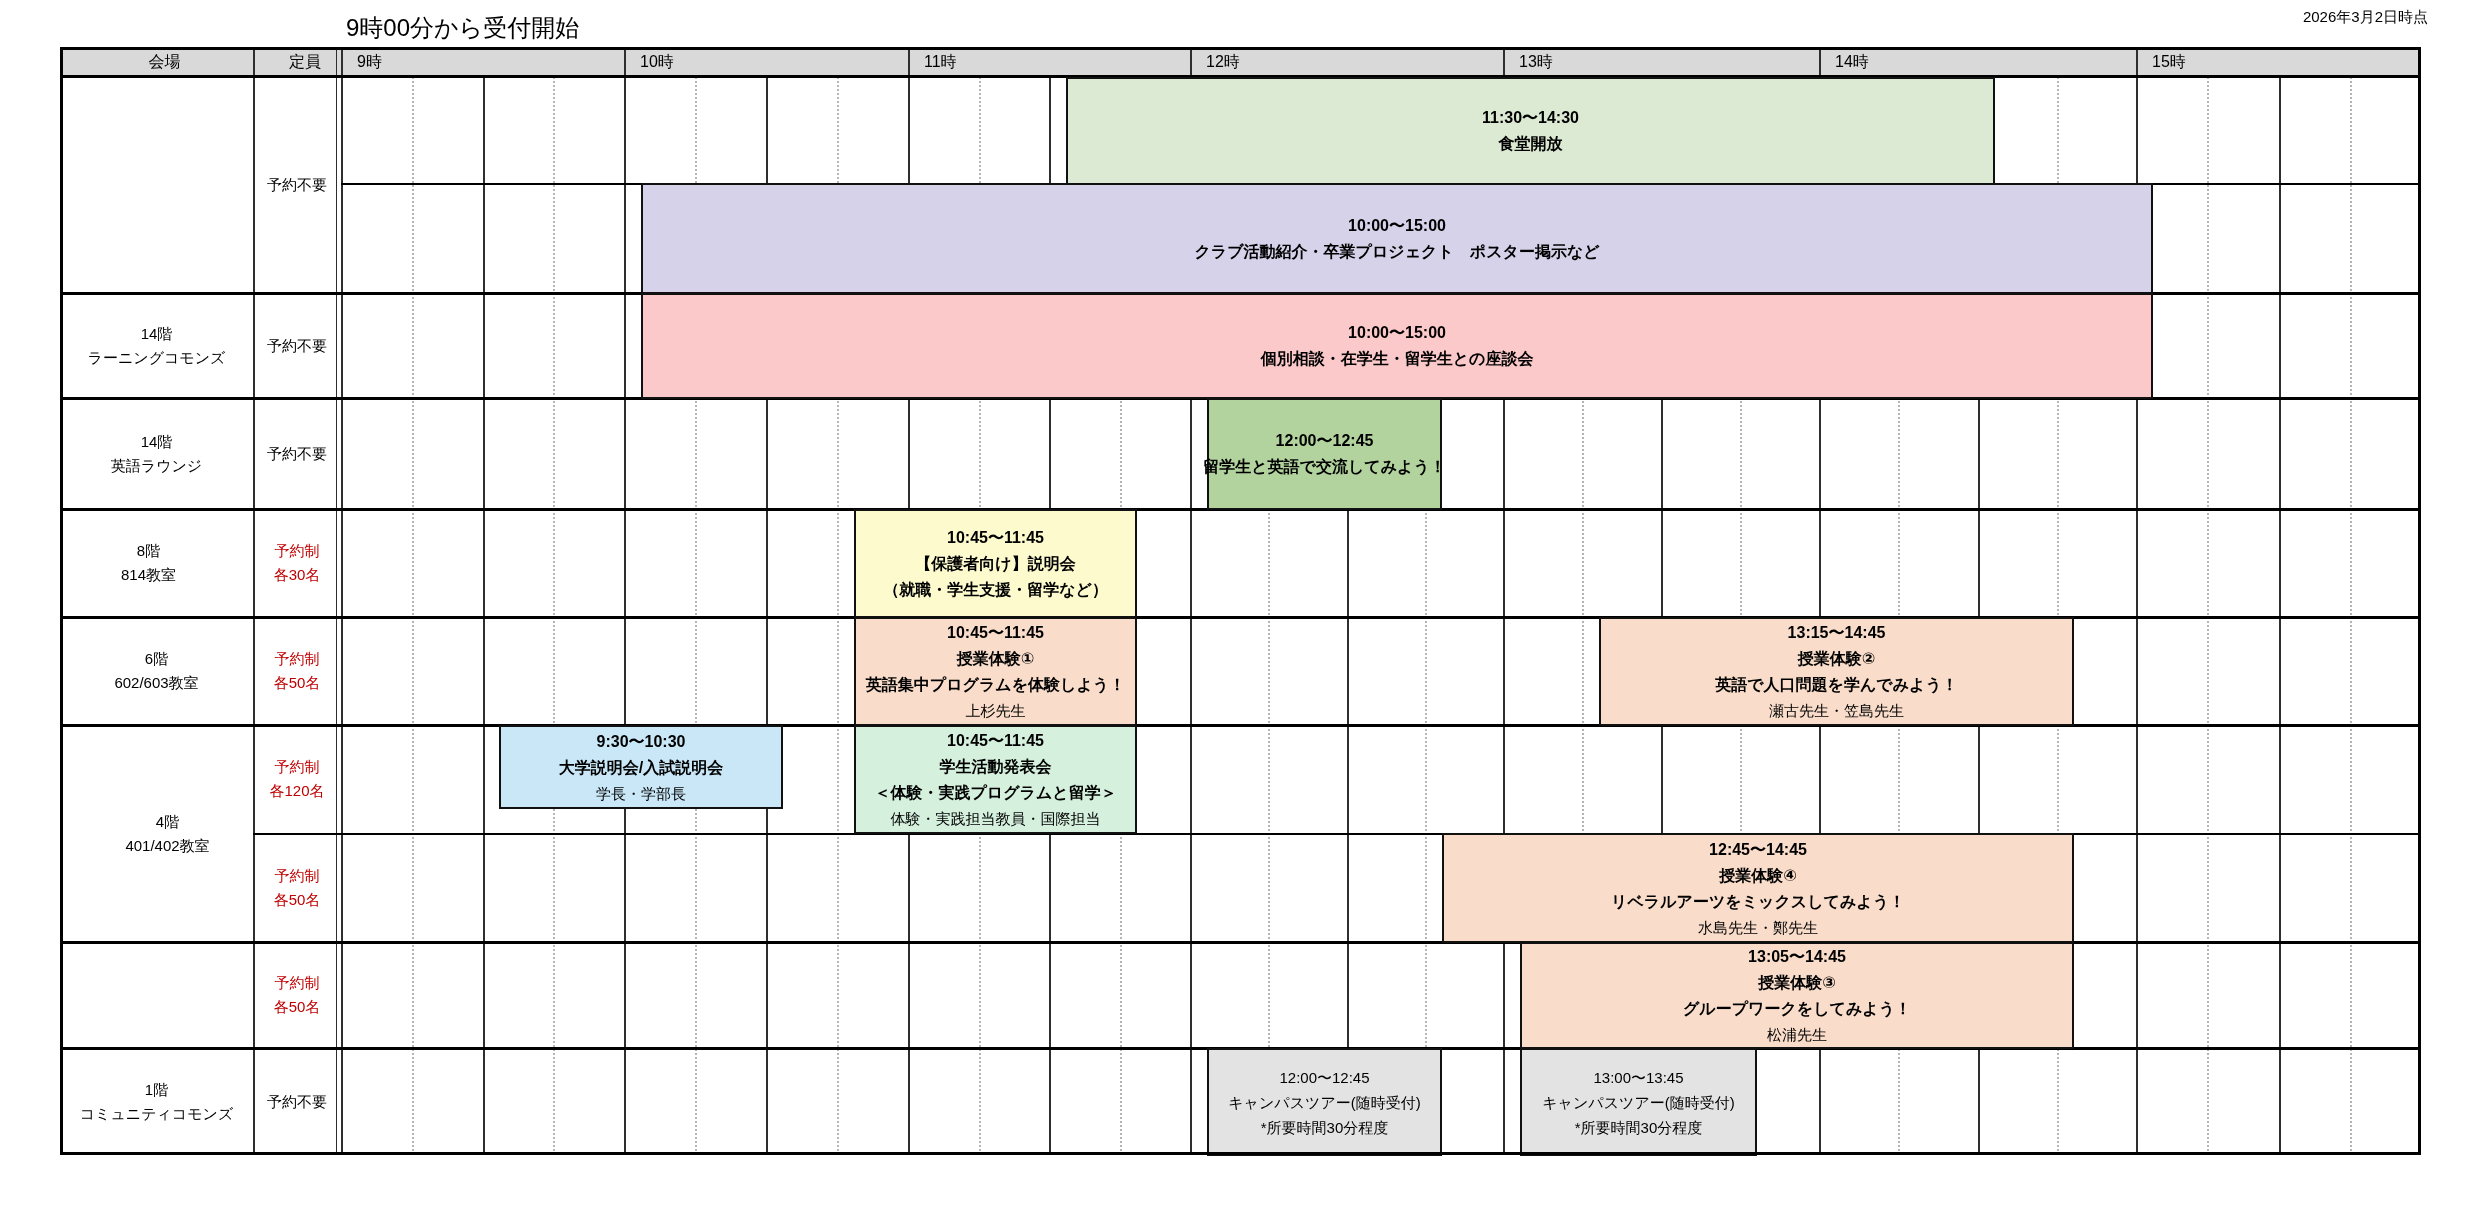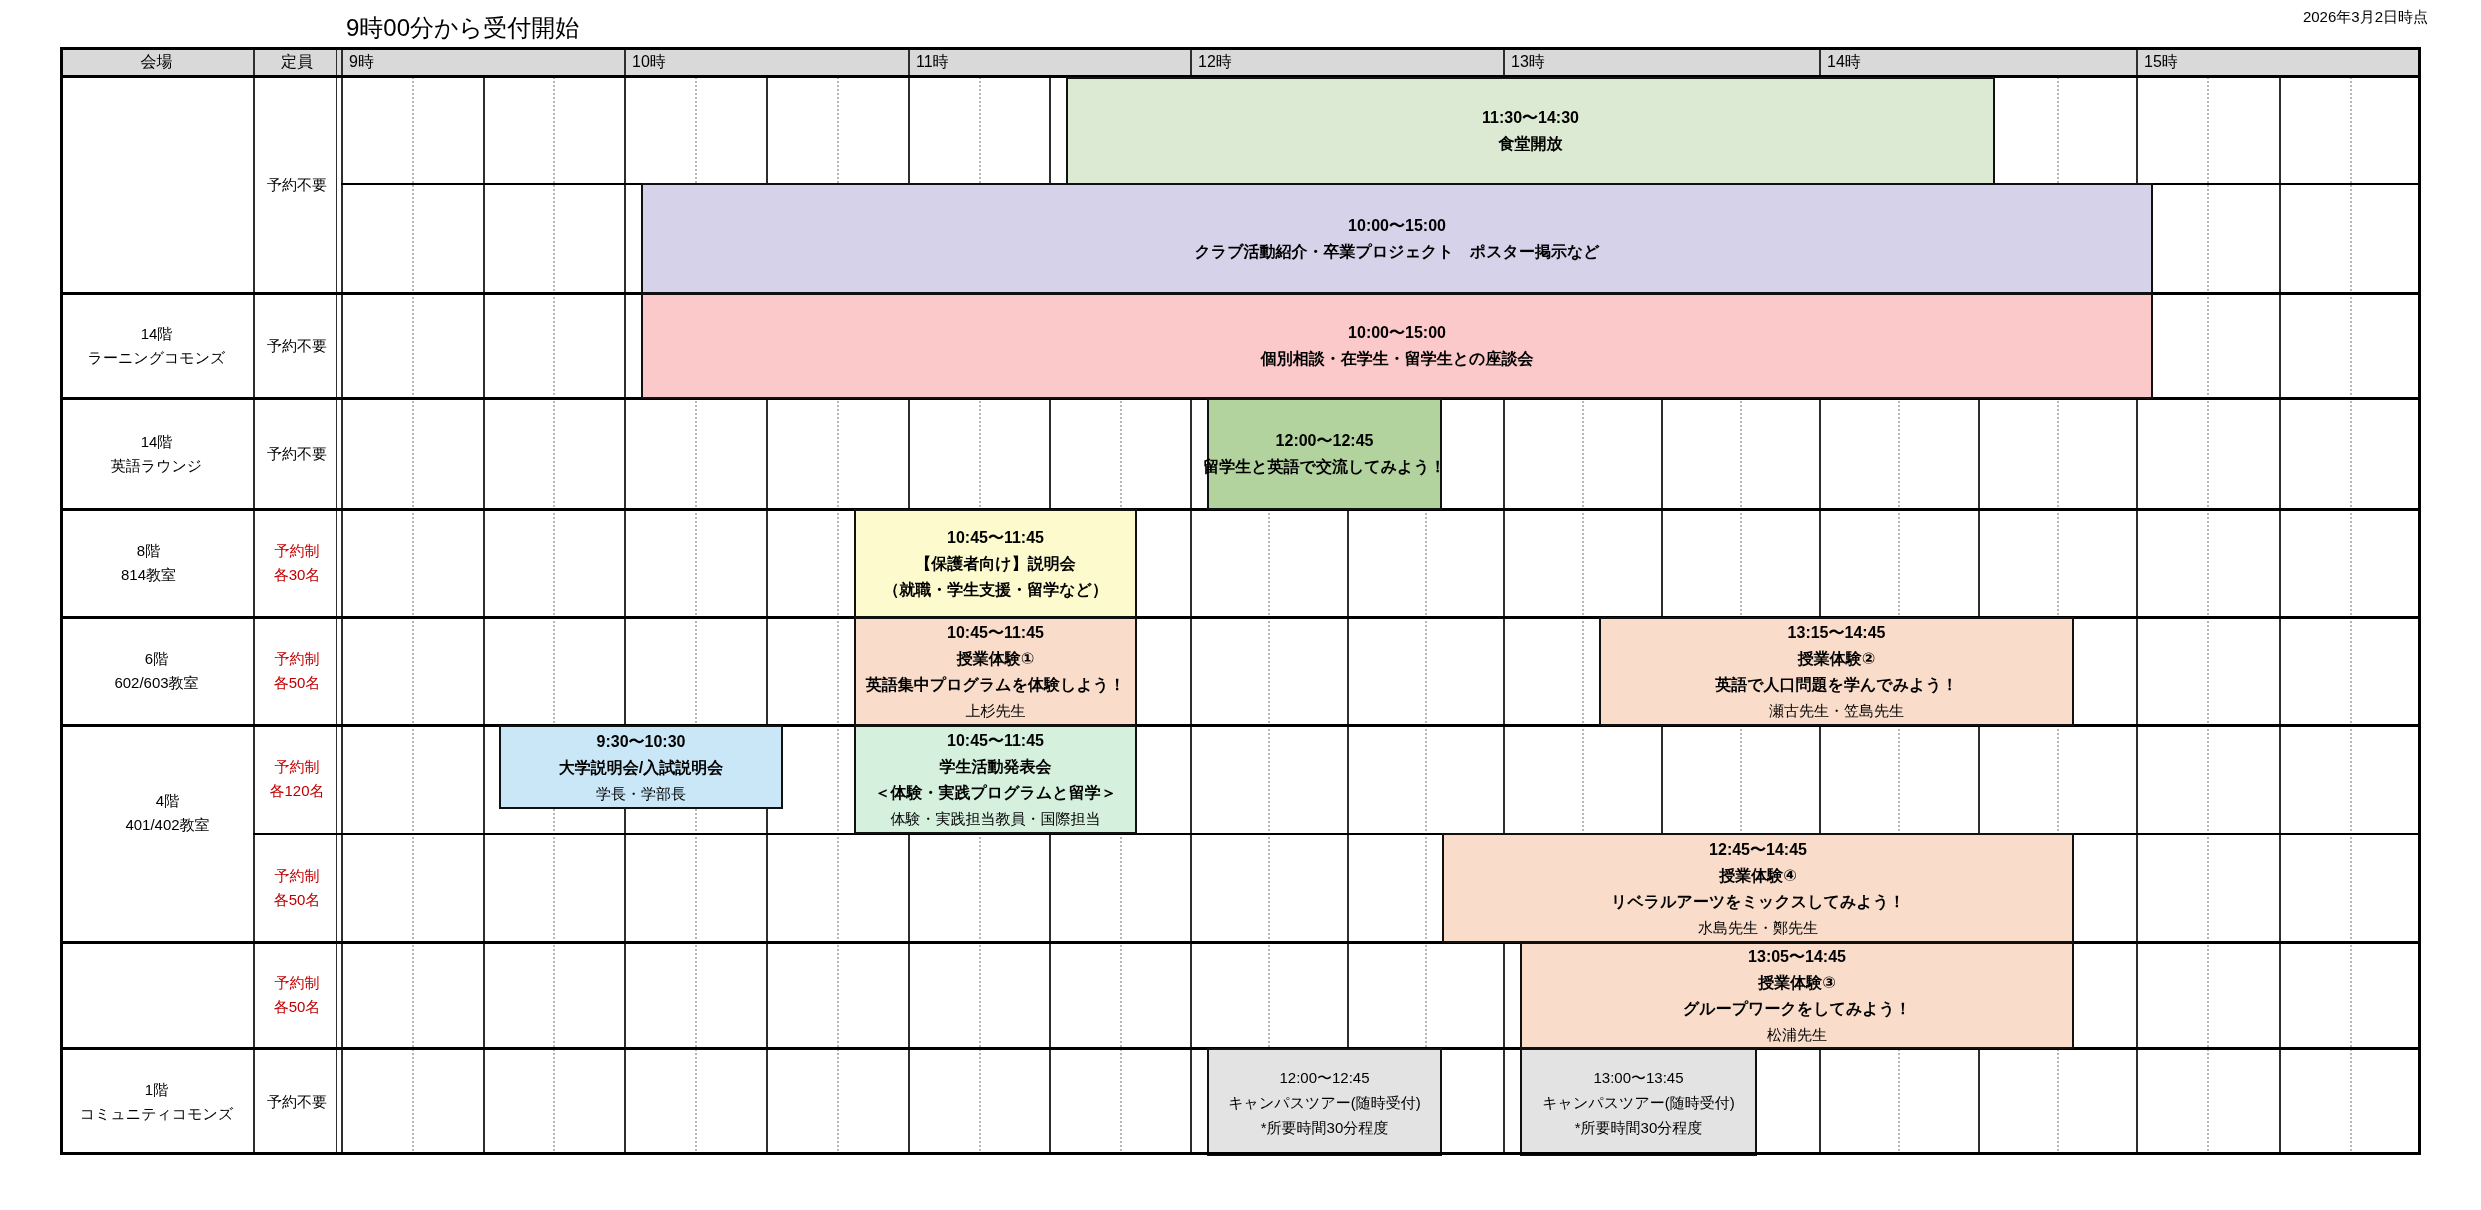--- a/index.html
+++ b/index.html
@@ -5,21 +5,21 @@
   html,body{margin:0;padding:0;background:#fff;}
   body{width:2481px;height:1210px;overflow:hidden;
        font-family:"Liberation Sans","DejaVu Sans",sans-serif;color:#000;}
   #stage{position:absolute;left:0;top:0;width:2481px;height:1210px;background:#fff;}
   .abs{position:absolute;}
   #page-title{left:346px;top:12px;font-size:24px;white-space:nowrap;}
   #date-note{right:53px;top:8px;font-size:15px;white-space:nowrap;}
   #table-frame{left:60px;top:47px;width:2361px;height:1108px;
                border:3px solid #000;box-sizing:border-box;z-index:6;pointer-events:none;}
   #header-bg{left:60px;top:47px;width:2361px;height:30px;background:#d9d9d9;z-index:1;}
-  .hdr-label{top:47px;height:37px;line-height:30px;font-size:16px;z-index:4;white-space:nowrap;}
+  .hdr-label{top:47px;height:37px;line-height:30px;font-size:16px;z-index:4;white-space:nowrap;margin-left:8px;}
   .hdr-center{text-align:center;}
   .hour-label{padding-left:8px;}
   .vline{width:2px;background:#2e2e2e;z-index:2;}
   .vline-thin{width:1px;background:#2e2e2e;z-index:2;}
   .vdot{width:0;border-left:2px dotted #b5b5b5;z-index:2;}
   .hline{height:3px;background:#000;z-index:3;}
   .hlane{height:2px;background:#000;z-index:3;}
   .cell{display:flex;flex-direction:column;justify-content:center;align-items:center;
         text-align:center;z-index:2;}
   .cell div{line-height:24px;font-size:15px;white-space:nowrap;}
@@ -101,21 +101,21 @@
     <div>英語ラウンジ</div>
   </div>
   <div class="abs cell" style="left:60px;top:509px;width:177px;height:108px;align-items:center;">
     <div>8階</div>
     <div>814教室</div>
   </div>
   <div class="abs cell" style="left:60px;top:617px;width:193px;height:108px;">
     <div>6階</div>
     <div>602/603教室</div>
   </div>
-  <div class="abs cell" style="left:60px;top:704px;width:215px;height:217px;">
+  <div class="abs cell" style="left:60px;top:725px;width:215px;height:217px;">
     <div>4階</div>
     <div>401/402教室</div>
   </div>
   <div class="abs cell" style="left:60px;top:1048px;width:193px;height:107px;">
     <div>1階</div>
     <div>コミュニティコモンズ</div>
   </div>
 
   <div class="abs cell" style="left:253px;top:77px;width:88px;height:216px;">
     <div>予約不要</div>

